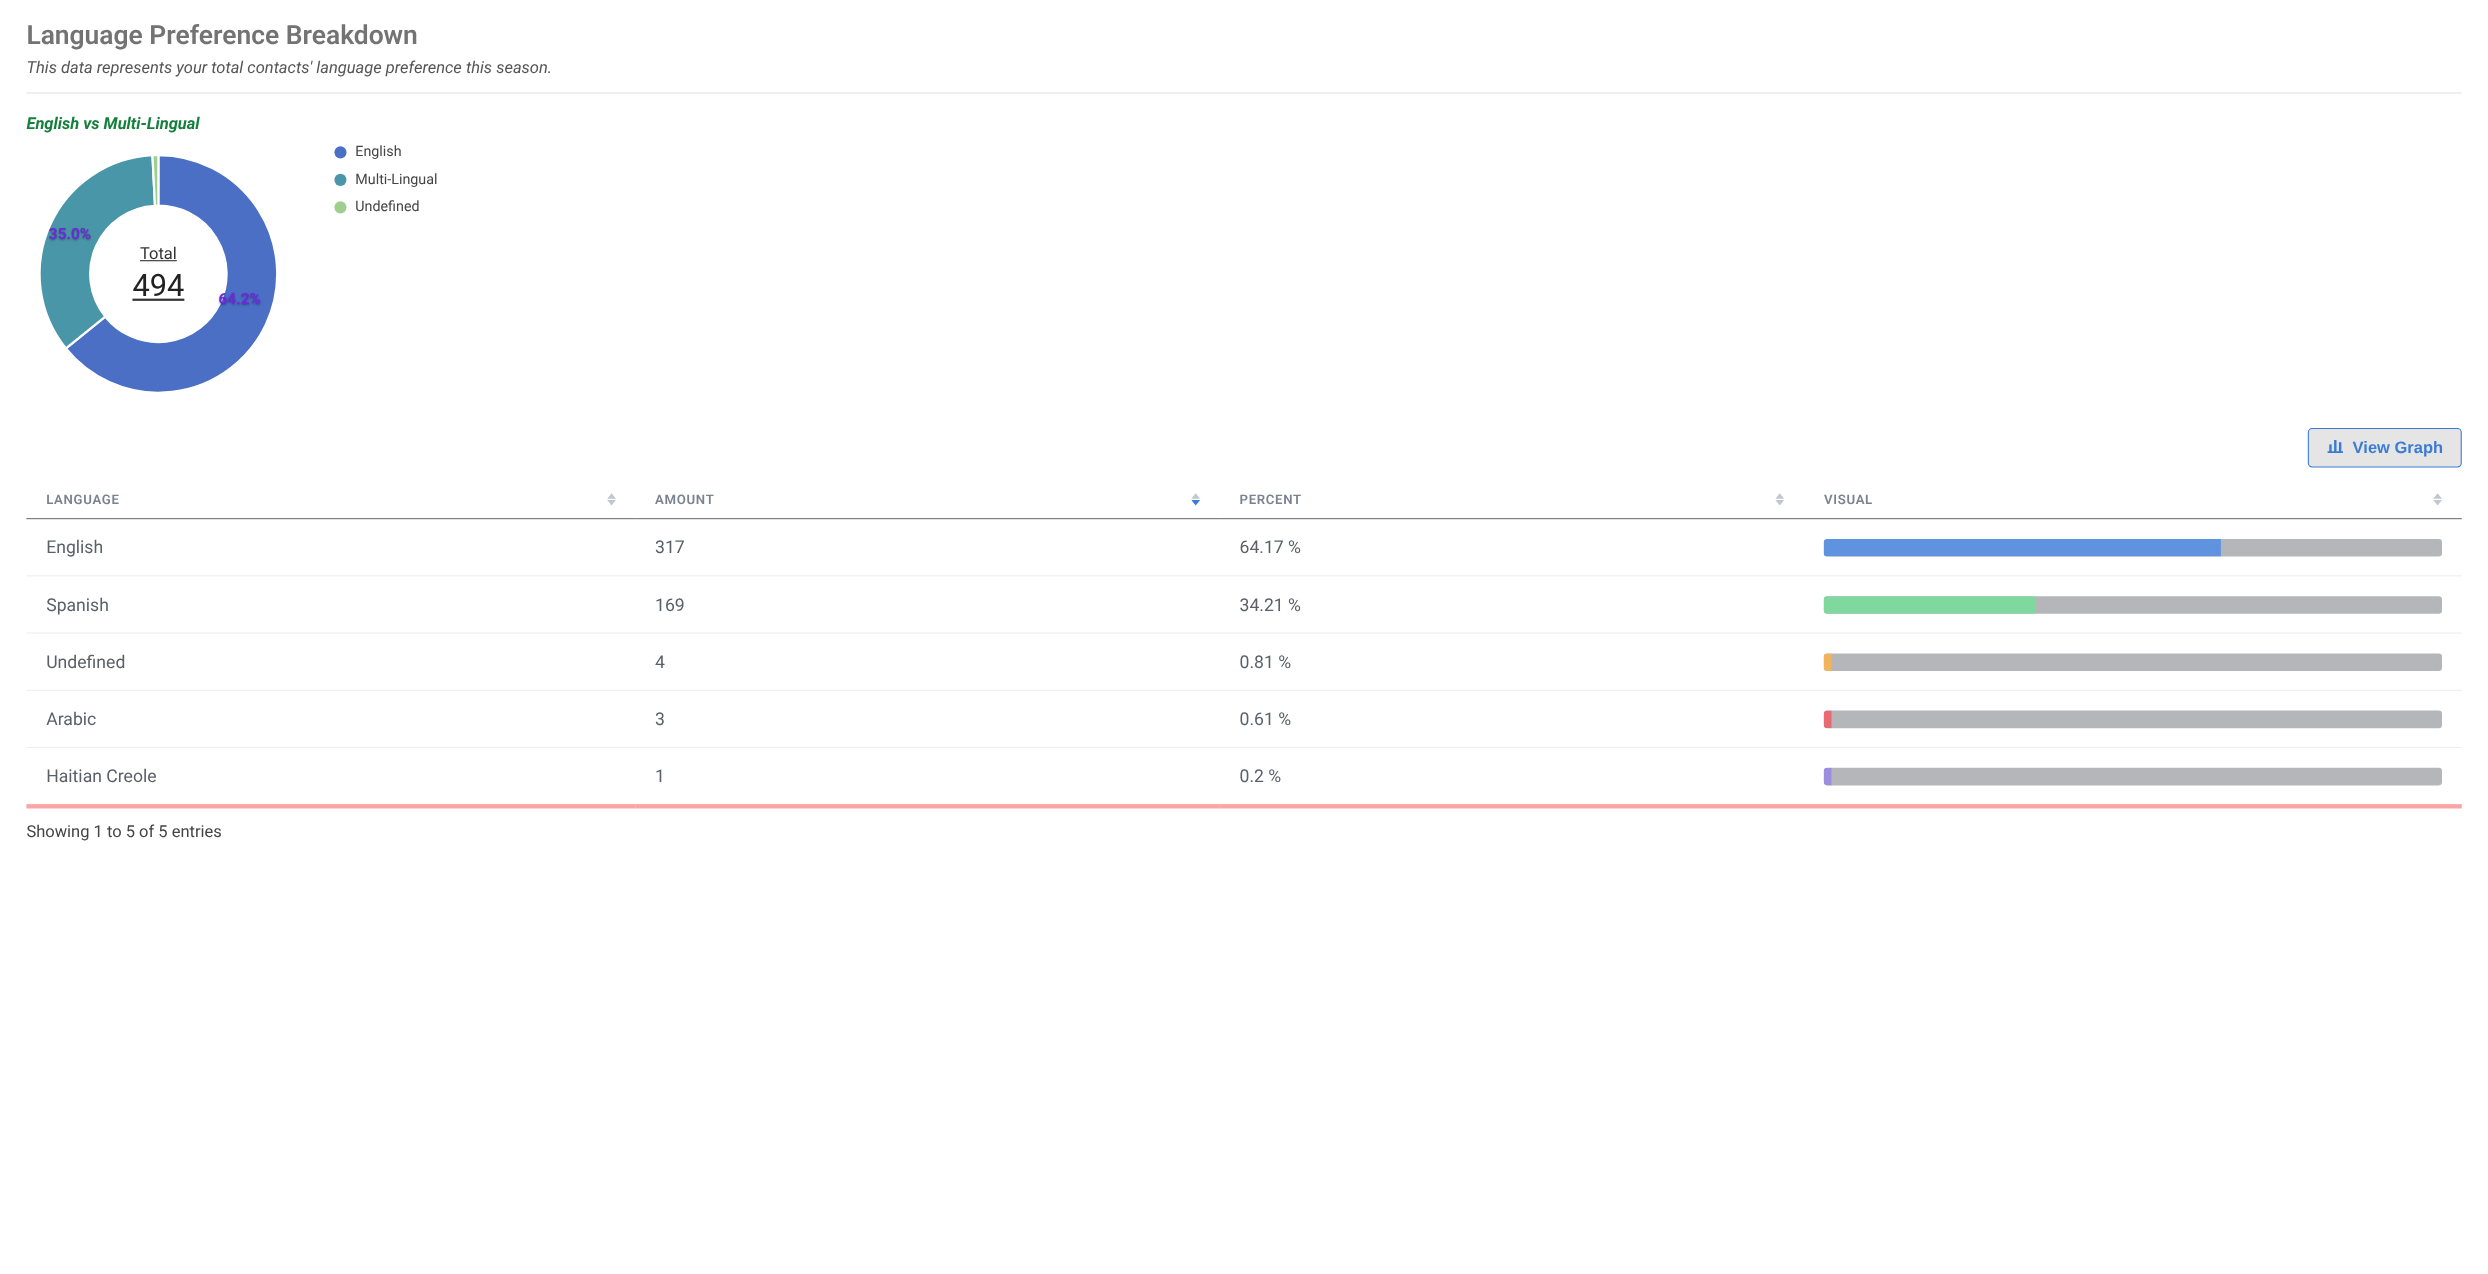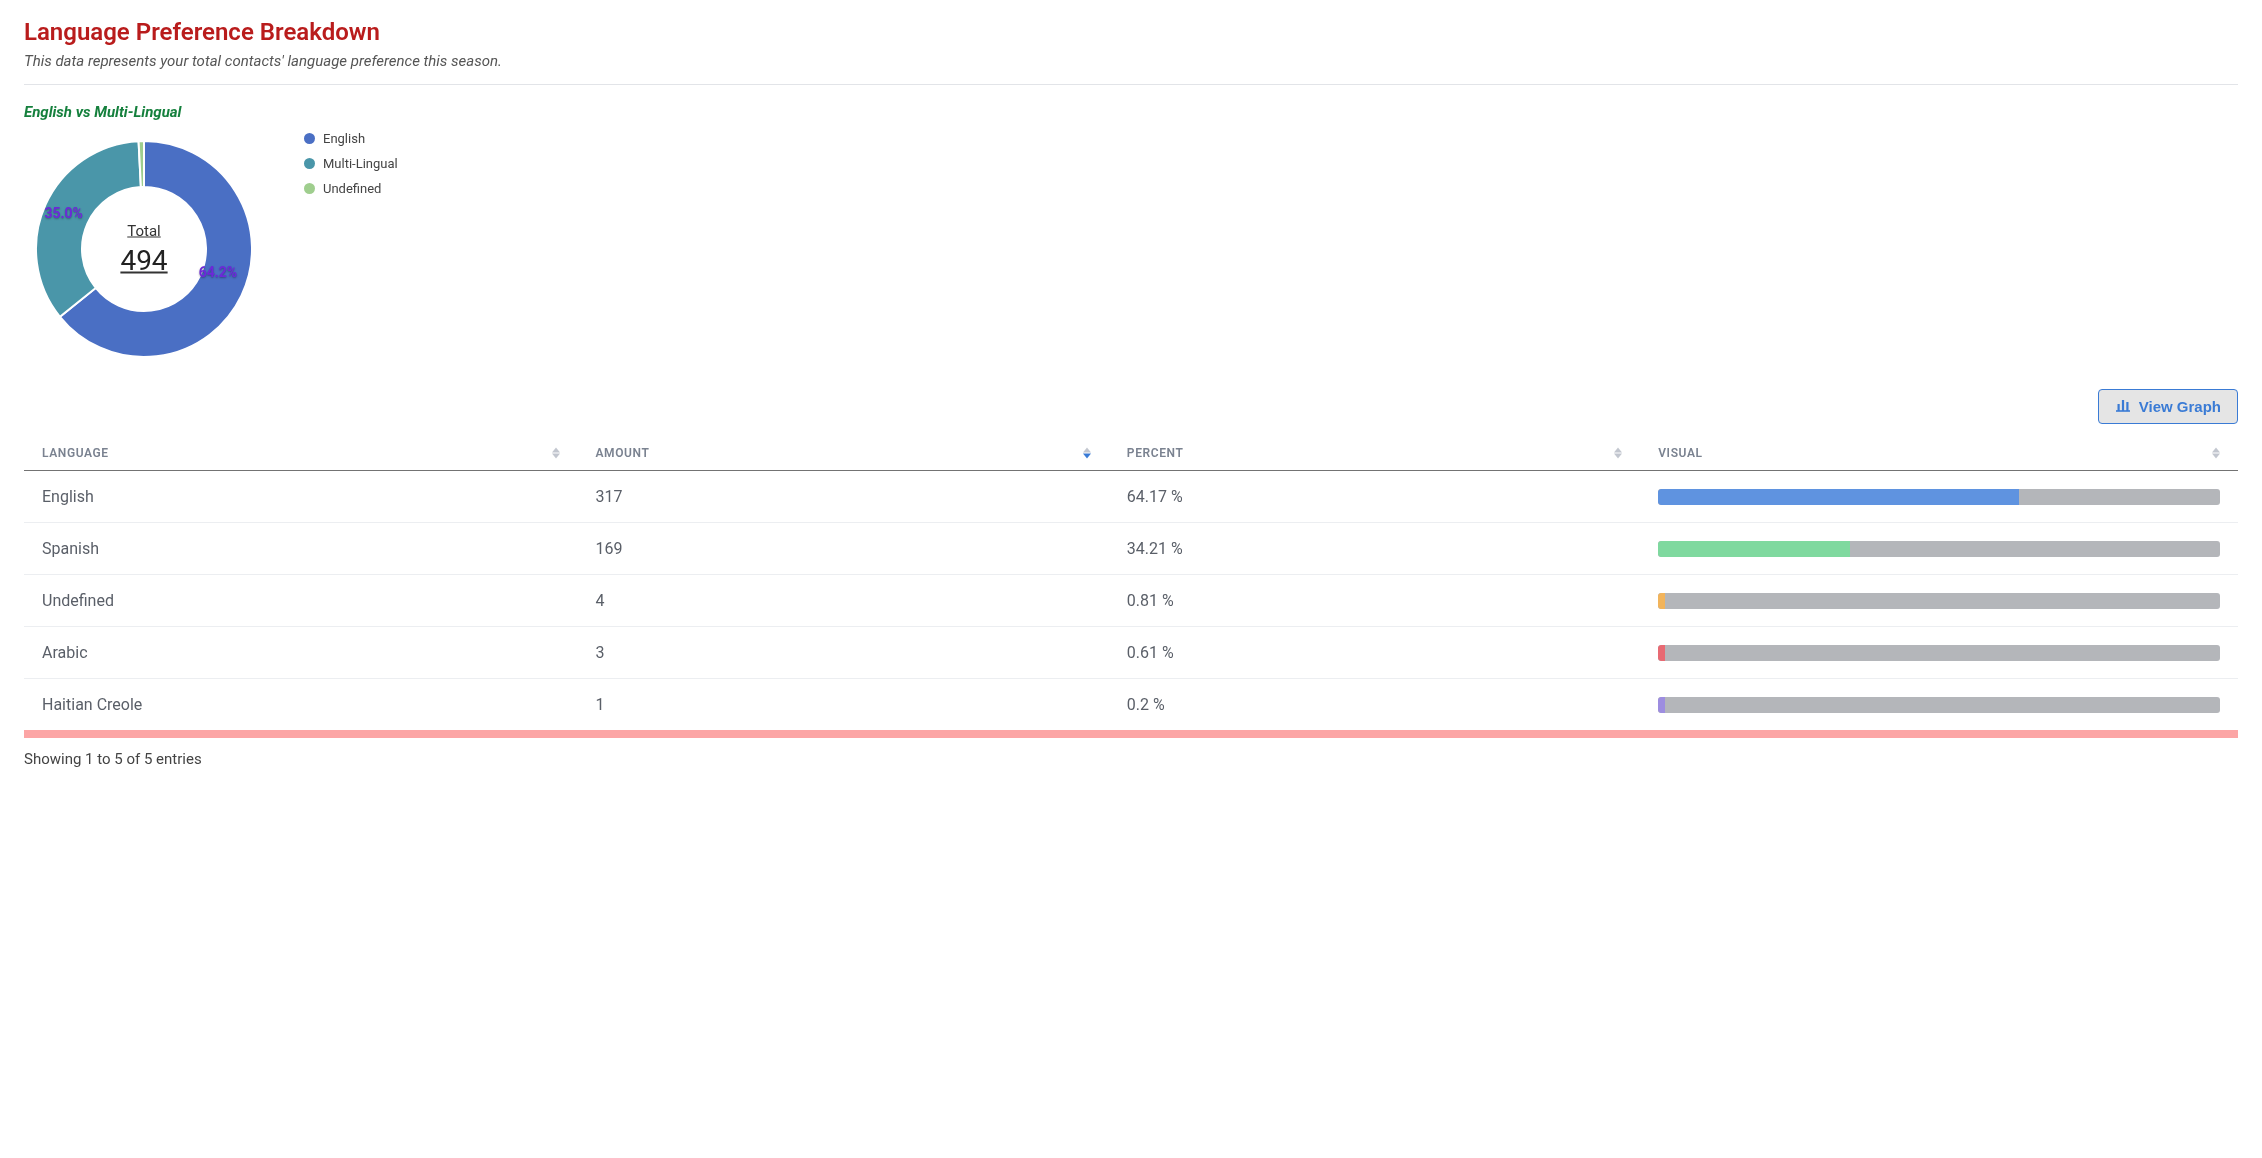--- a/index.html
+++ b/index.html
@@ -5,21 +5,21 @@
   * { box-sizing: border-box; margin: 0; padding: 0; }
   body {
     font-family: -apple-system, BlinkMacSystemFont, "Segoe UI", Roboto, "Helvetica Neue", Arial, sans-serif;
     background: #fff;
     color: #333;
     padding: 18px 24px;
   }
   .header h1 {
     font-size: 24px;
     font-weight: 600;
-    color: #b91c1c;
+    color: #737373;
     margin-bottom: 6px;
   }
   .header p {
     font-style: italic;
     font-size: 15px;
     color: #555;
     margin-bottom: 14px;
   }
   .divider {
     border: none;
@@ -100,21 +100,21 @@
   }
   .sort-icons .up { border-bottom: 5px solid #c2c6cf; }
   .sort-icons .down { border-top: 5px solid #c2c6cf; }
   .sort-icons.active .down { border-top-color: #3a7bd5; }
   tbody td {
     font-size: 16px;
     color: #5a5f68;
     padding: 16px 18px;
     border-bottom: 1px solid #eceef1;
   }
-  tbody tr:last-child td { border-bottom: 8px solid #fca5a5; }
+  tbody tr:last-child td { border-bottom: 4px solid #fca5a5; }
   .bar-track {
     width: 100%;
     height: 16px;
     background: #b4b6ba;
     border-radius: 3px;
     overflow: hidden;
   }
   .bar-fill { height: 100%; border-radius: 3px 0 0 3px; }
   .table-footer {
     font-size: 15px;

